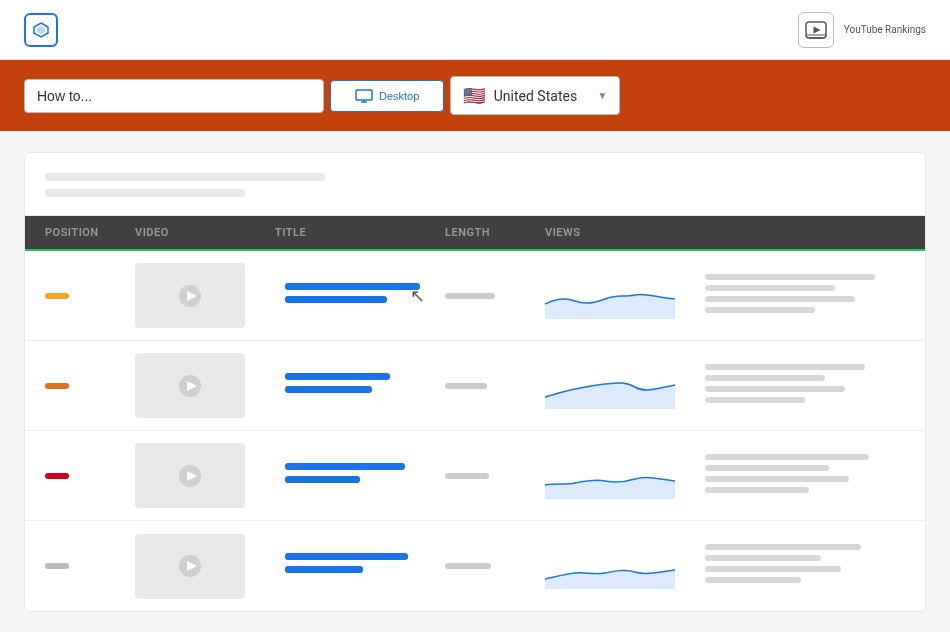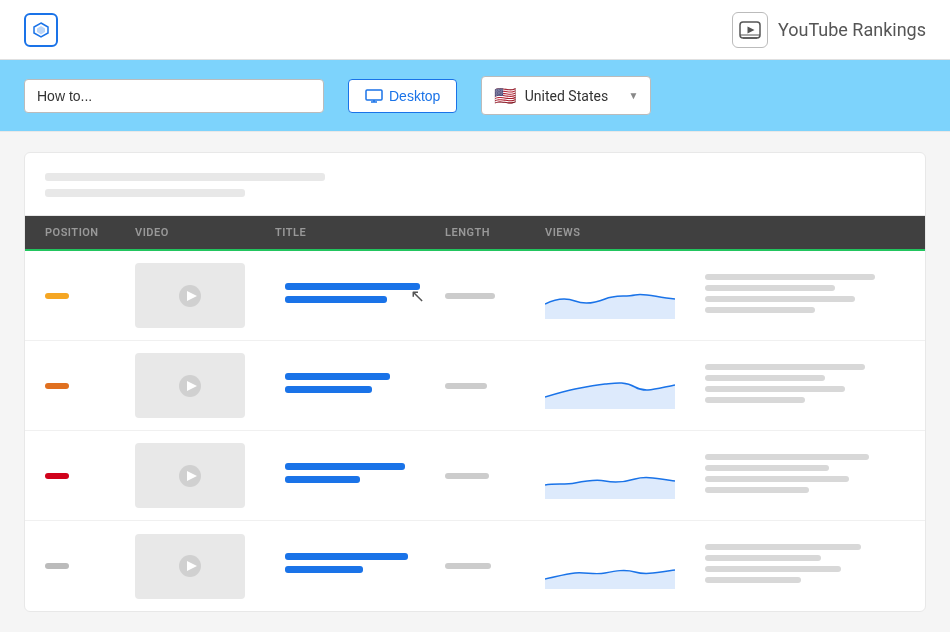--- a/index.html
+++ b/index.html
@@ -27,52 +27,52 @@
       display: flex; align-items: center; justify-content: center;
       color: #1a73e8; font-size: 16px; font-weight: bold;
     }
     .logo-text {
       font-size: 17px; font-weight: 700; color: #1a73e8; letter-spacing: 1px;
     }
     .logo-instant {
       font-size: 17px; font-weight: 300; color: #555; letter-spacing: 1px;
     }
     .header-right {
-      display: flex; align-items: center; gap: 10px; color: #555; font-size: 18px;
+      display: flex; align-items: center; gap: 10px; color: #555; font-size: 10px;
     }
     .yt-icon-box {
       width: 36px; height: 36px; border: 1.5px solid #bbb; border-radius: 6px;
       display: flex; align-items: center; justify-content: center;
     }
 
     
     .toolbar {
-      background: #7dd3fc;
+      background: #c2410c;
       padding: 16px 24px;
       display: flex;
       align-items: center;
-      gap: 24px;
+      gap: 6px;
       border-bottom: 1px solid #e8e8e8;
     }
     .search-input {
       border: 1.5px solid #bbb;
       border-radius: 4px;
       padding: 8px 12px;
       font-size: 14px;
       width: 300px;
       color: #333;
       outline: none;
     }
     .tab-btn {
       display: flex; align-items: center; gap: 6px;
-      padding: 8px 16px;
+      padding: 8px 24px;
       border: 1.5px solid #bbb;
       border-radius: 4px;
       background: #fff;
-      font-size: 14px;
+      font-size: 11px;
       cursor: pointer;
       color: #555;
     }
     .tab-btn.active {
       border-color: #1a73e8;
       color: #1a73e8;
     }
     .country-select {
       display: flex; align-items: center; gap: 8px;
       padding: 8px 12px;

